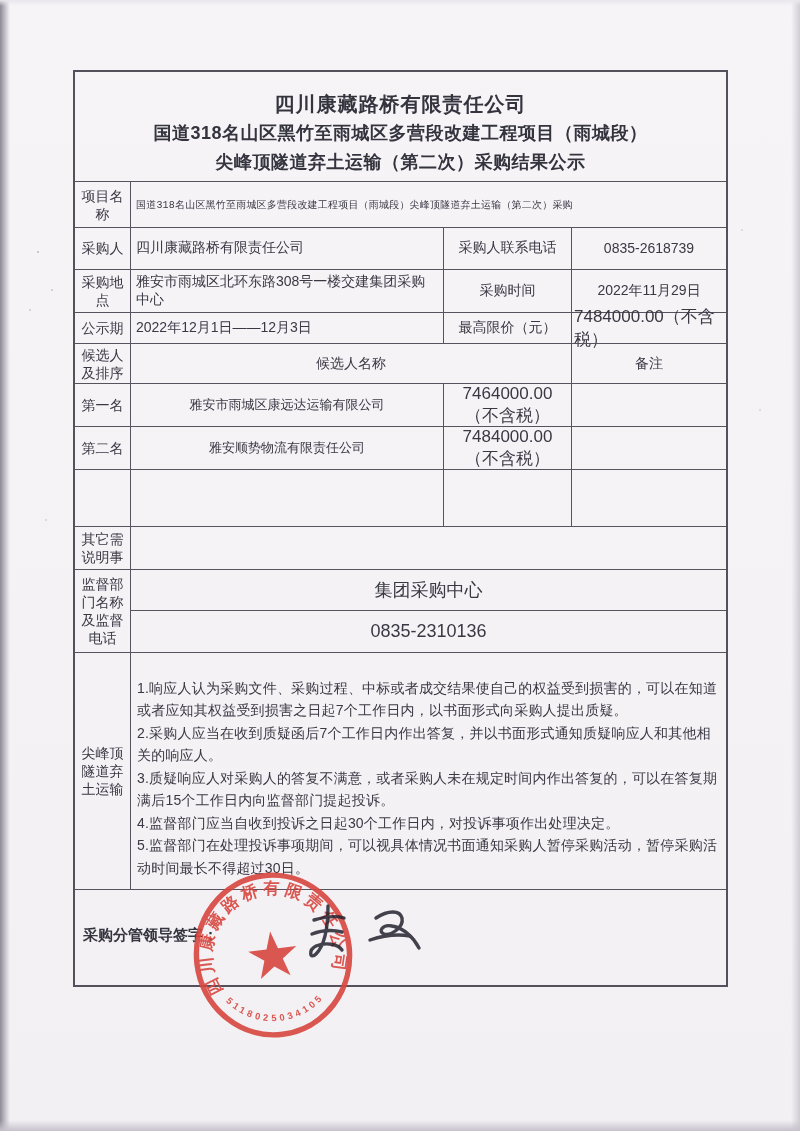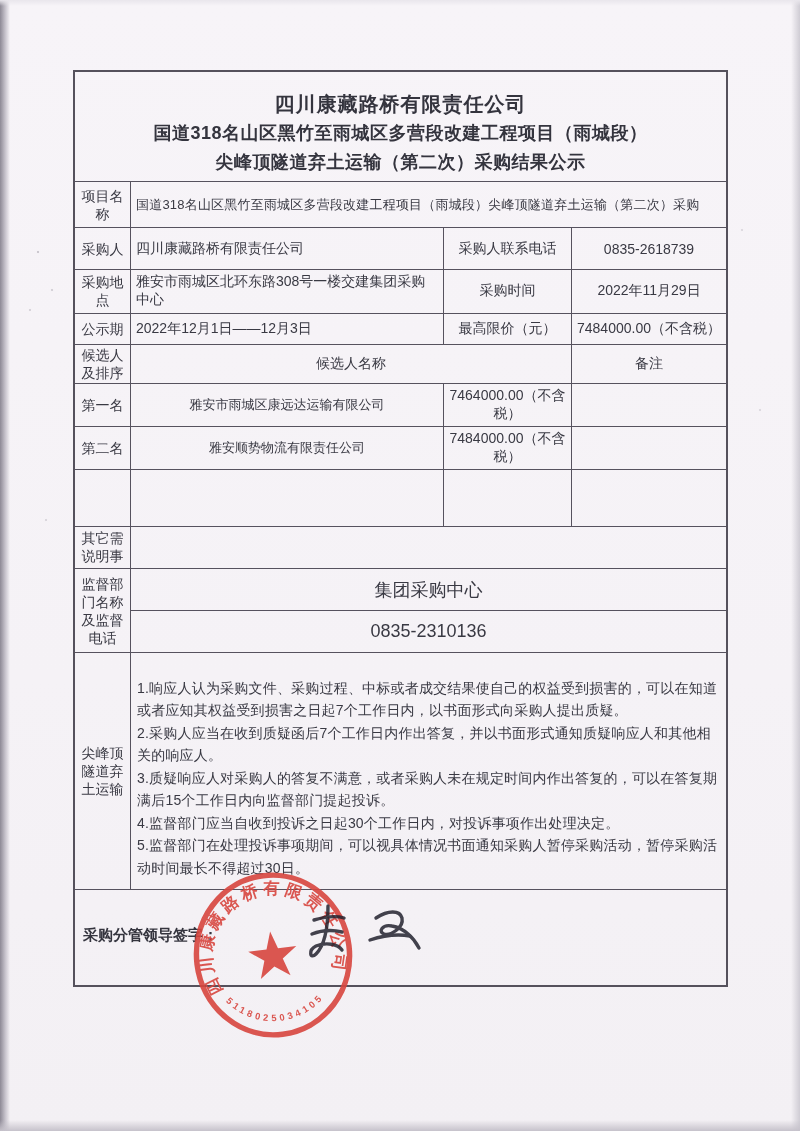--- a/index.html
+++ b/index.html
@@ -40,23 +40,23 @@
   .title-block .t1{font-size:20px;line-height:30px;letter-spacing:1px;}
   .title-block .t2,.title-block .t3{font-size:18px;line-height:29px;letter-spacing:.5px;}
 
   .row{display:flex;border-top:1.5px solid #56525e;box-sizing:border-box;}
   .cell{box-sizing:border-box;display:flex;align-items:center;font-size:14px;}
   .c1{width:55px;justify-content:center;text-align:center;padding:0 3px;line-height:18px;flex:none;}
   .c2{flex:1;border-left:1.5px solid #56525e;padding:0 5px;}
   .c3{width:128px;border-left:1.5px solid #56525e;justify-content:center;text-align:center;flex:none;padding:0 2px;}
   .c4{width:155px;border-left:1.5px solid #56525e;justify-content:center;flex:none;padding:0 2px;}
   .center{justify-content:center;text-align:center;}
-  .small{font-size:14px;}
+  .small{font-size:17px;}
   .r-project{height:46px;}
-  .r-project .c2{font-size:13px;letter-spacing:.2px;}
+  .r-project .c2{font-size:10px;letter-spacing:.2px;font-family:Liberation Mono, monospace;}
   .r-purchaser{height:42px;}
   .r-location{height:44px;}
   .r-publicity{height:31px;}
   .r-cand-head{height:40px;}
   .r-cand-head .c3{font-size:13px;}
   .r-cand{height:43px;}
   .r-cand .c2{font-size:13px;}
   .r-cand-empty{height:57px;}
   .r-other{height:43px;}
   .r-superv{height:84px;}

